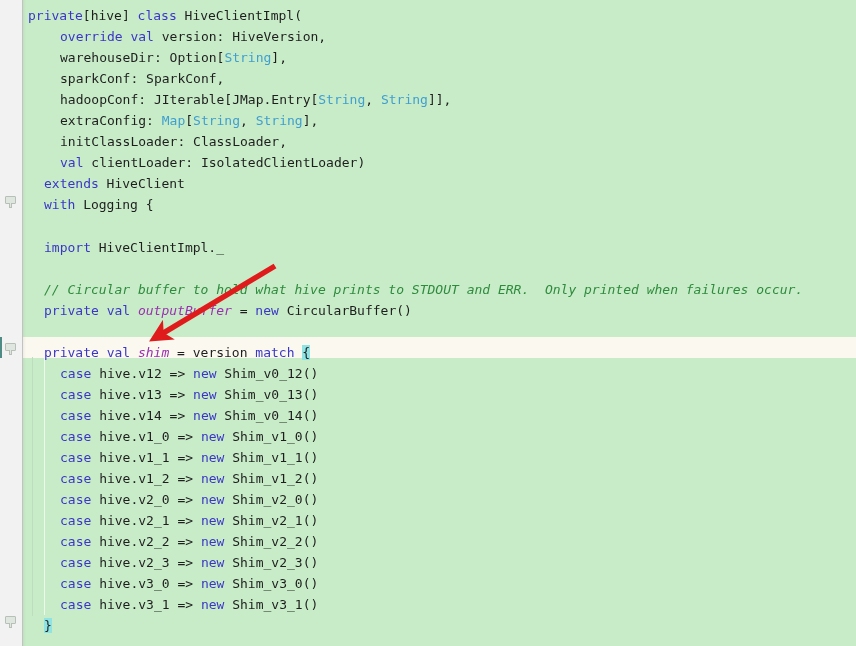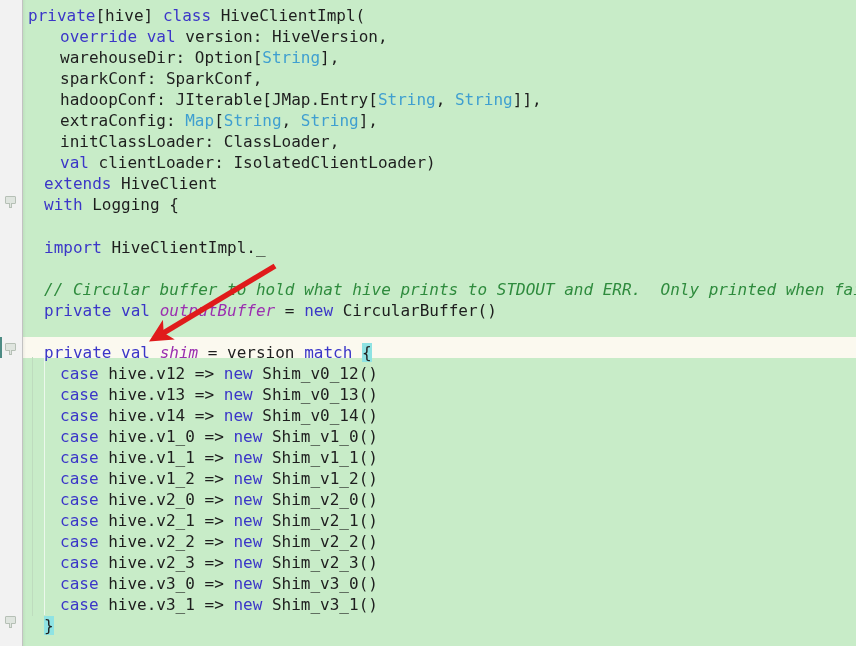--- a/index.html
+++ b/index.html
@@ -95,21 +95,21 @@
     z-index: 7;
   }
 
   
   .code {
     position: absolute;
     left: 0; top: 0;
     width: 856px;
     height: 646px;
     z-index: 5;
-    font-size: 16px;
+    font-size: 13px;
     line-height: 21px;
     white-space: pre;
   }
   .ln {
     position: absolute;
     left: 28px;
     height: 21px;
     white-space: pre;
     color: #1e1e1e;
   }

